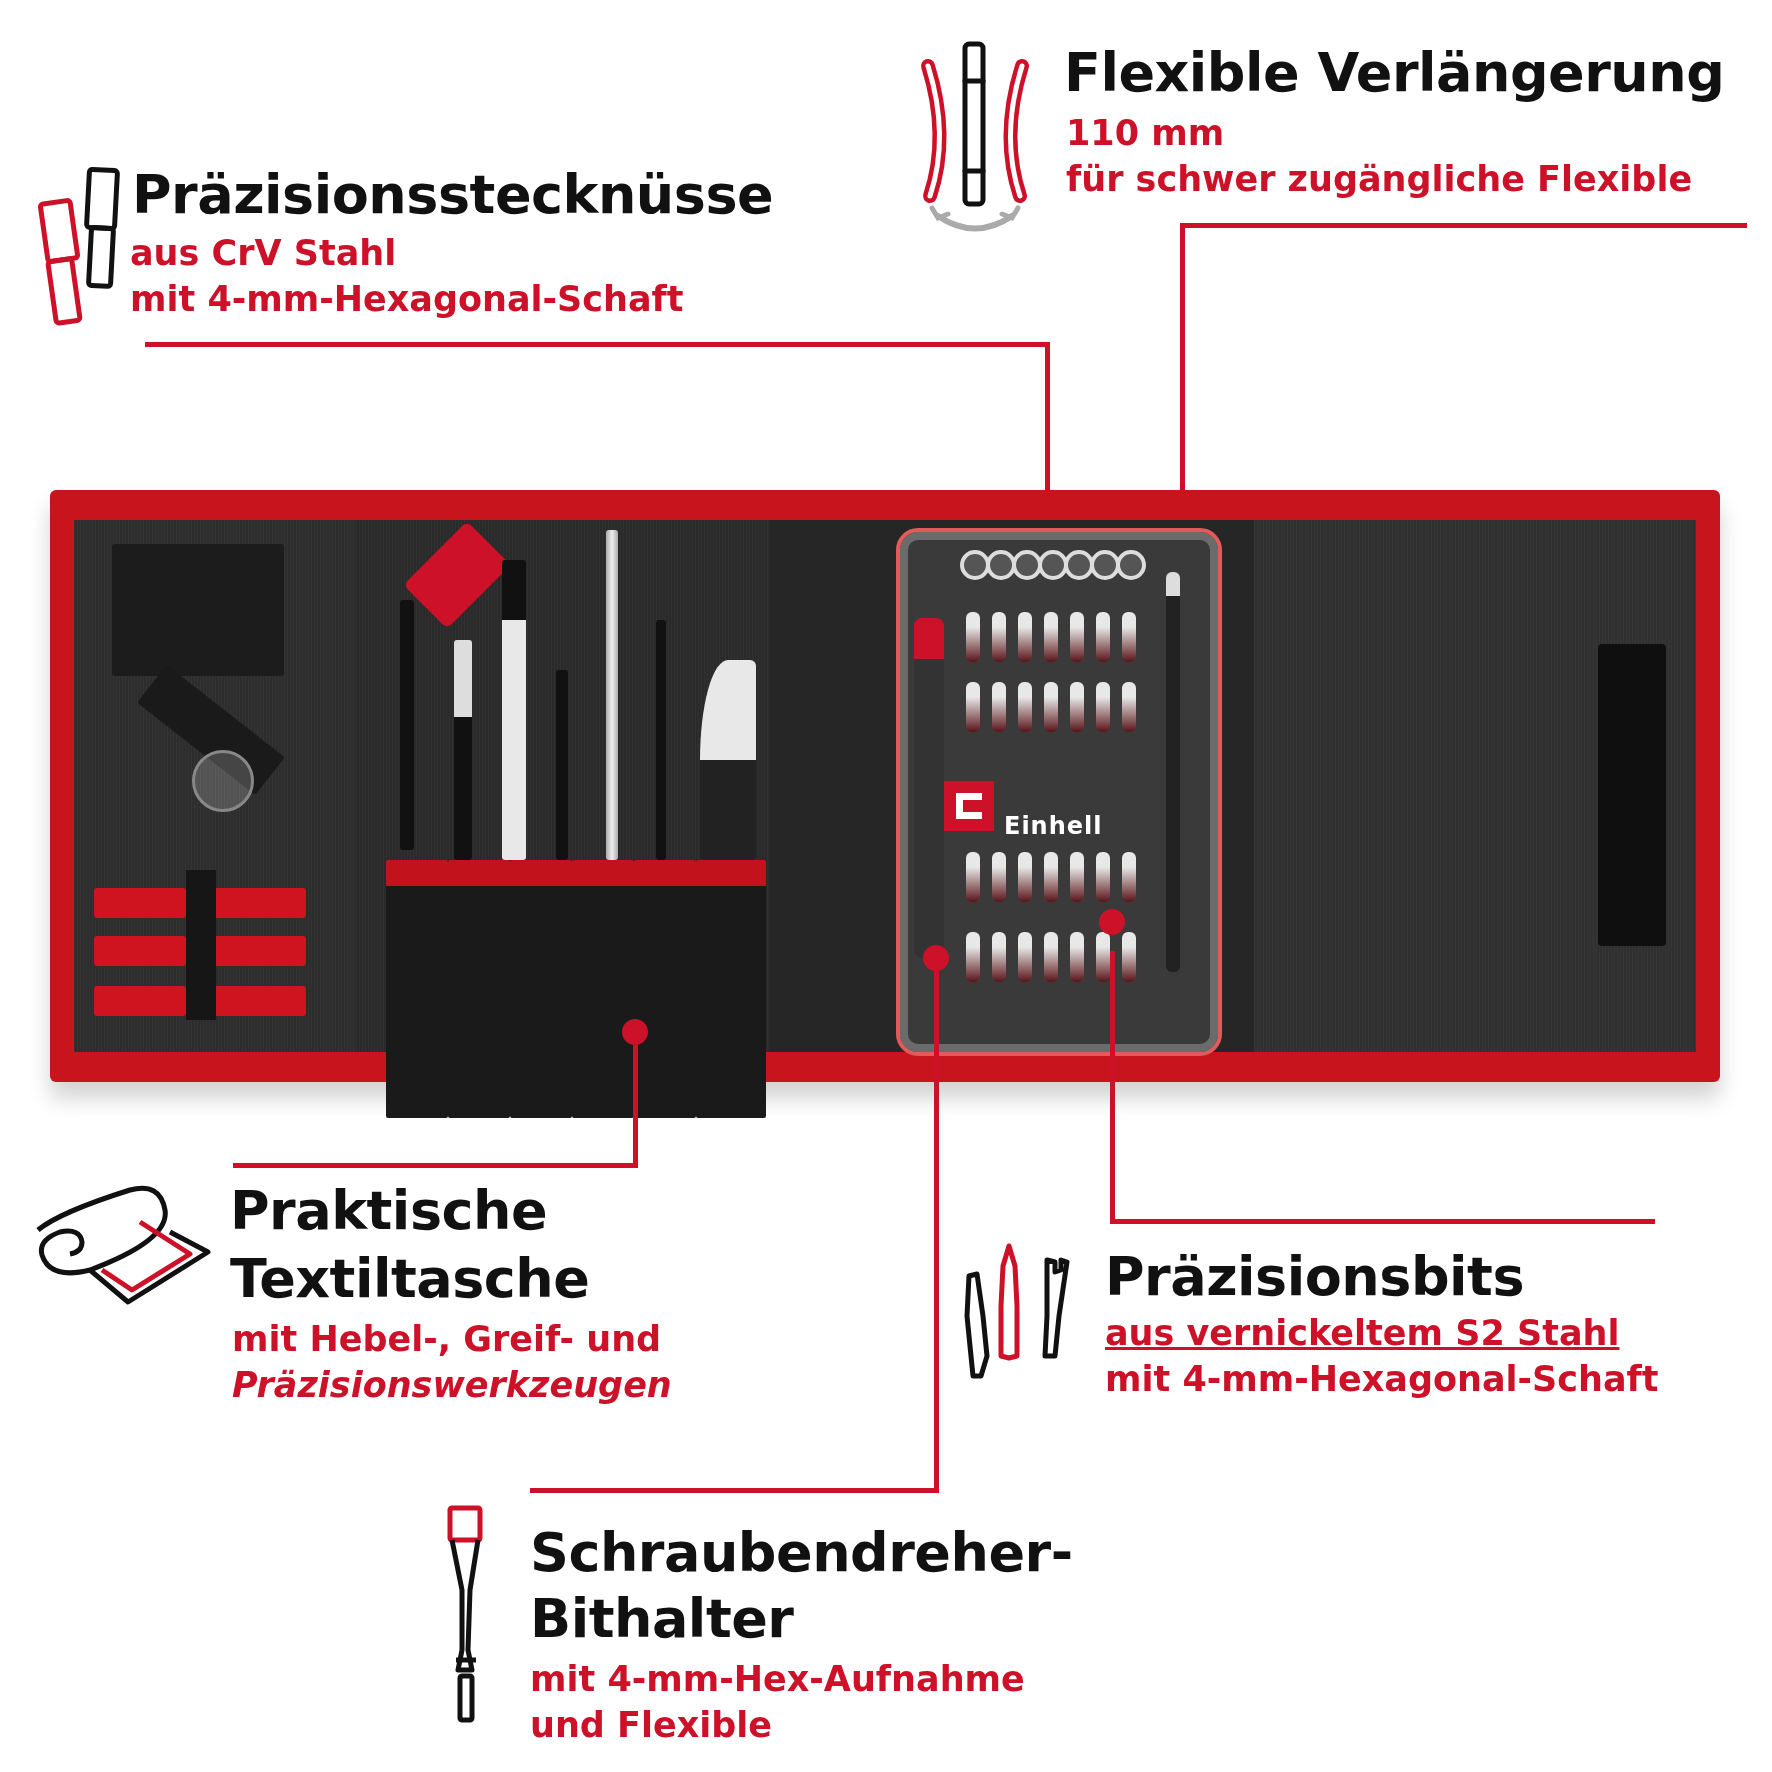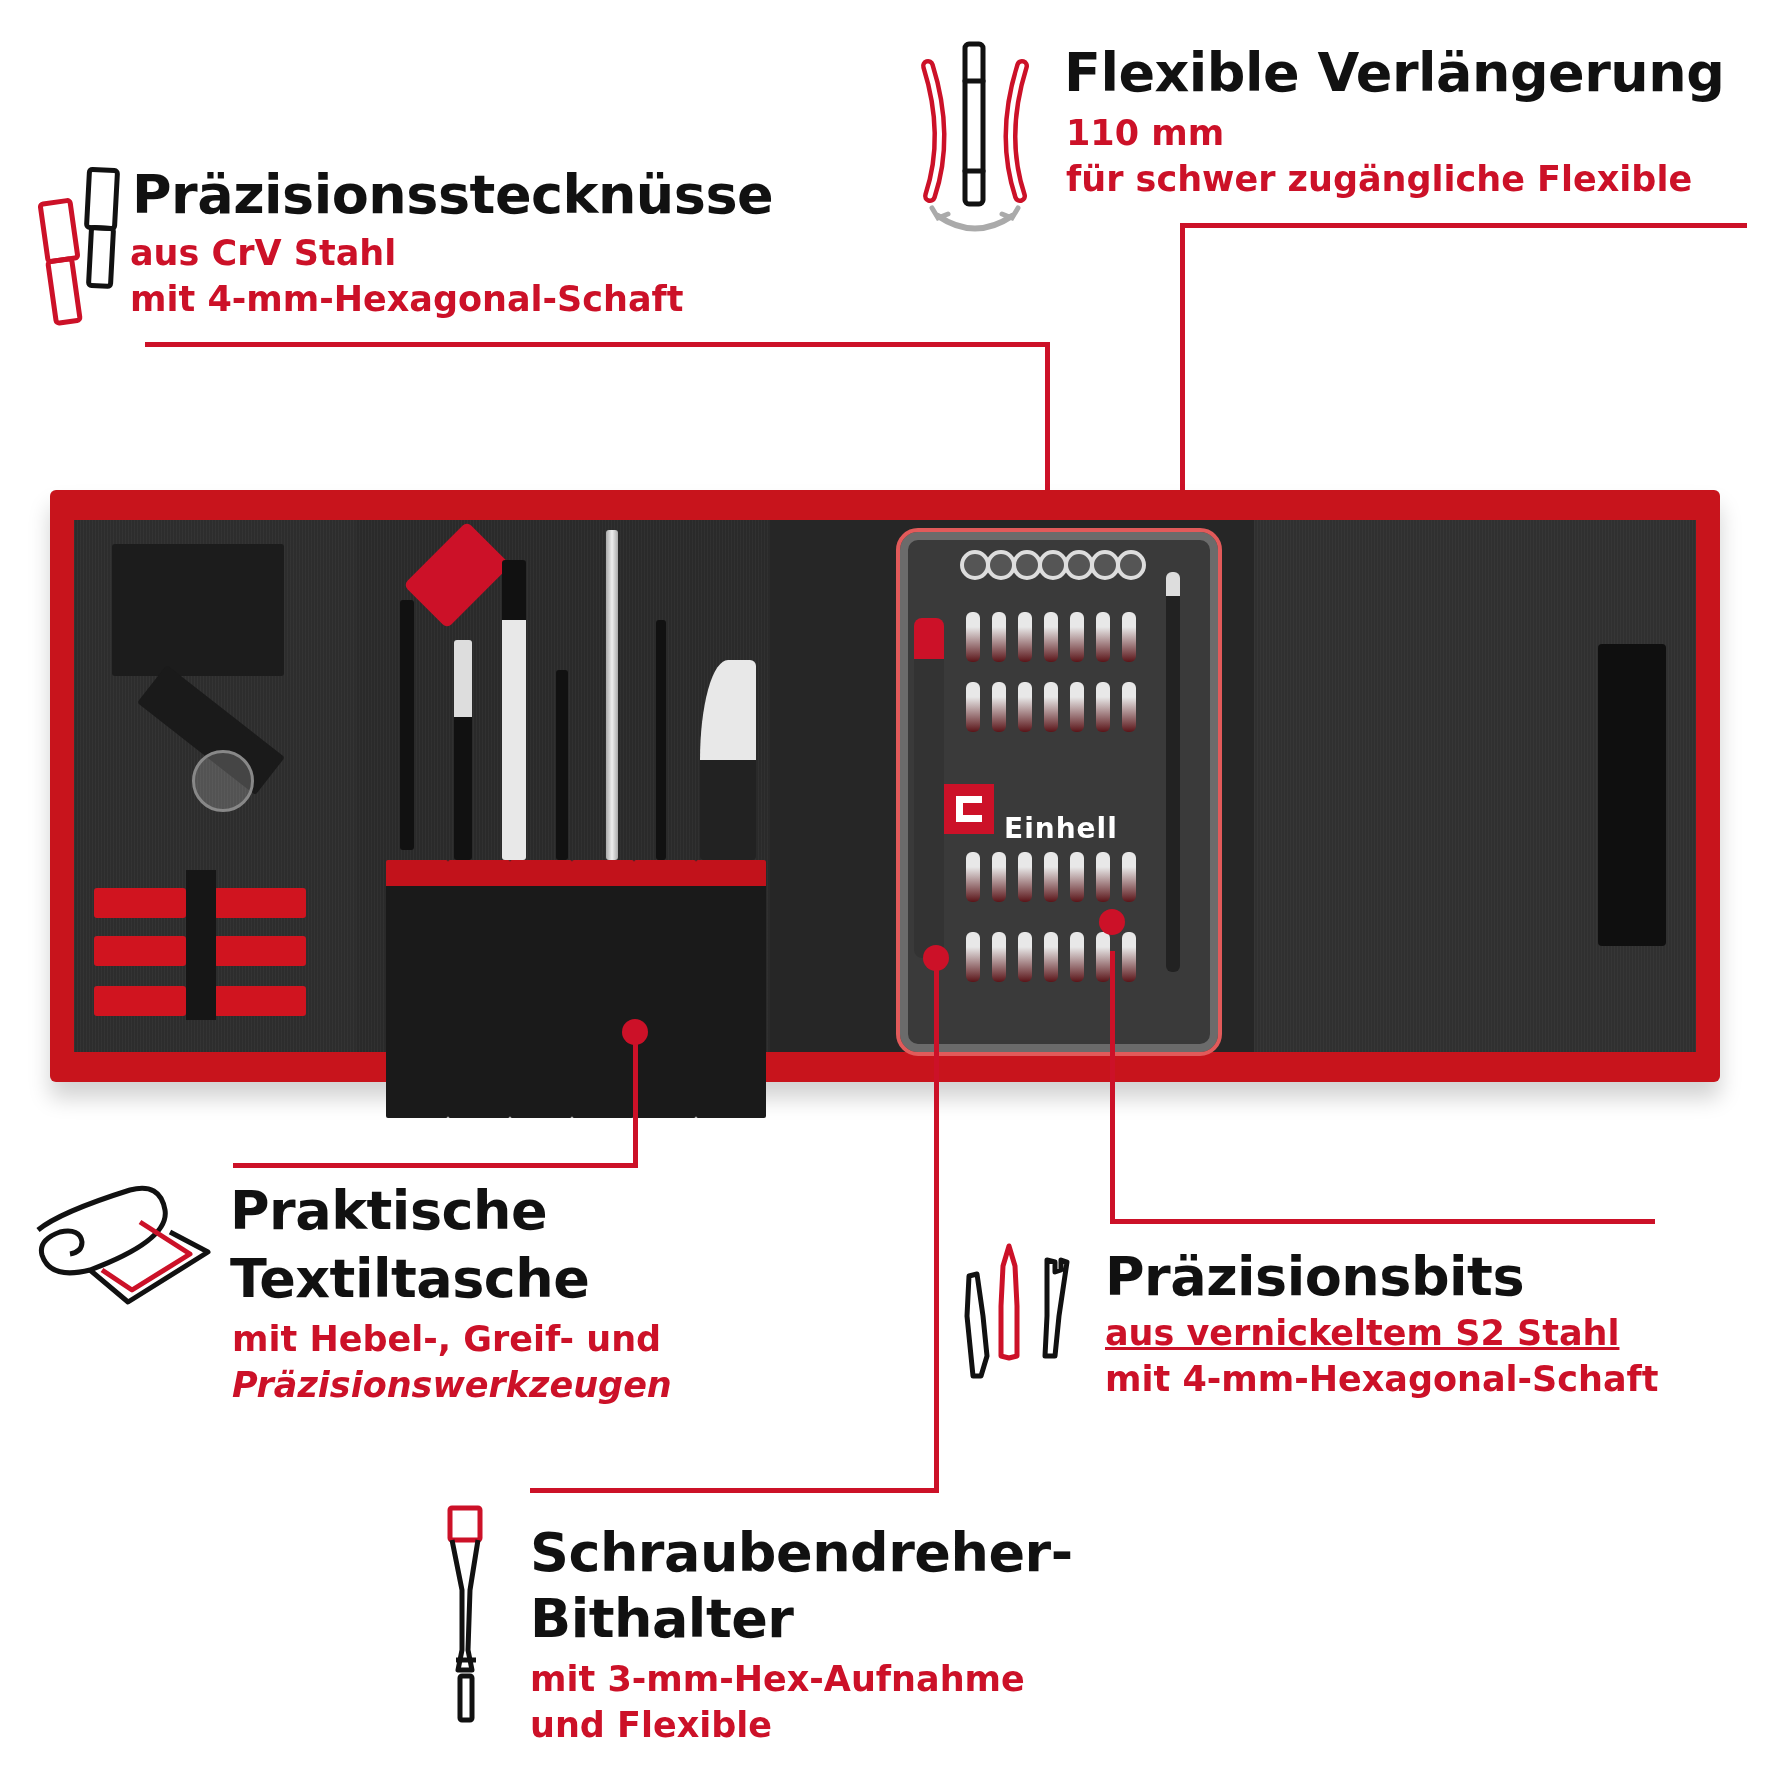--- a/index.html
+++ b/index.html
@@ -24,21 +24,21 @@
   .tool { position:absolute; border-radius:3px; }
   .case { position:absolute; left:842px; top:38px; width:318px; height:520px; border-radius:22px;
           background:#3a3a3a; border:4px solid #e25a5a; box-shadow:inset 0 0 0 8px rgba(255,255,255,0.25); }
   .bit { position:absolute; width:14px; height:50px; border-radius:6px;
          background:linear-gradient(#e8e8e8 0 30%, #5a1418 100%); }
   .socket { position:absolute; width:22px; height:22px; border-radius:50%; border:4px solid #ddd; background:#555; }
   .logo { position:absolute; left:44px; top:240px; display:flex; align-items:center; gap:10px; }
   .logo-mark { width:50px; height:50px; background:#cc1128; position:relative; }
   .logo-mark::after { content:""; position:absolute; left:12px; top:12px; width:26px; height:26px;
           border:7px solid #fff; border-right:none; box-sizing:border-box; }
-  .logo-text { color:#fff; font-weight:bold; font-size:28px; font-family:"DejaVu Sans", sans-serif; letter-spacing:1px;margin-top:40px; }
+  .logo-text { color:#fff; font-weight:bold; font-size:24px; font-family:"DejaVu Sans", sans-serif; letter-spacing:1px;margin-top:40px; }
   .velcro { position:absolute; right:30px; top:124px; width:68px; height:302px; background:#0f0f0f; border-radius:4px; }
 </style>
 </head>
 <body>
 
 <div class="abs" style="left:30px;top:160px;">
   <svg class="abs" style="left:0;top:0" width="100" height="170" viewBox="0 0 100 170">
     <g fill="none" stroke-width="5" stroke-linejoin="round">
       <rect x="58" y="10" width="28" height="58" rx="3" stroke="#111" transform="rotate(3 72 39)"></rect>
       <rect x="60" y="68" width="22" height="58" rx="3" stroke="#111" transform="rotate(3 72 97)"></rect>
@@ -200,15 +200,15 @@
   <svg class="abs" style="left:0;top:0" width="60" height="230" viewBox="0 0 60 230">
     <g fill="none" stroke-width="5" stroke-linejoin="round">
       <rect x="10" y="8" width="30" height="32" rx="2" stroke="#cc1128"></rect>
       <path d="M12 40 L22 90 L22 150 L18 170 L32 170 L28 150 L30 90 L38 40" stroke="#111"></path>
       <path d="M16 160 L36 160" stroke="#111"></path>
       <rect x="20" y="176" width="12" height="44" rx="2" stroke="#111"></rect>
     </g>
   </svg>
   <div class="title abs" style="left:90px;top:22px;">Schraubendreher-</div>
   <div class="title abs" style="left:90px;top:88px;">Bithalter</div>
-  <div class="sub abs" style="left:90px;top:156px;">mit 3-mm-Hex-Aufnahme</div>
+  <div class="sub abs" style="left:90px;top:156px;">mit 4-mm-Hex-Aufnahme</div>
   <div class="sub abs" style="left:90px;top:202px;">und Flexible</div>
 </div>
 
 </body></html>

